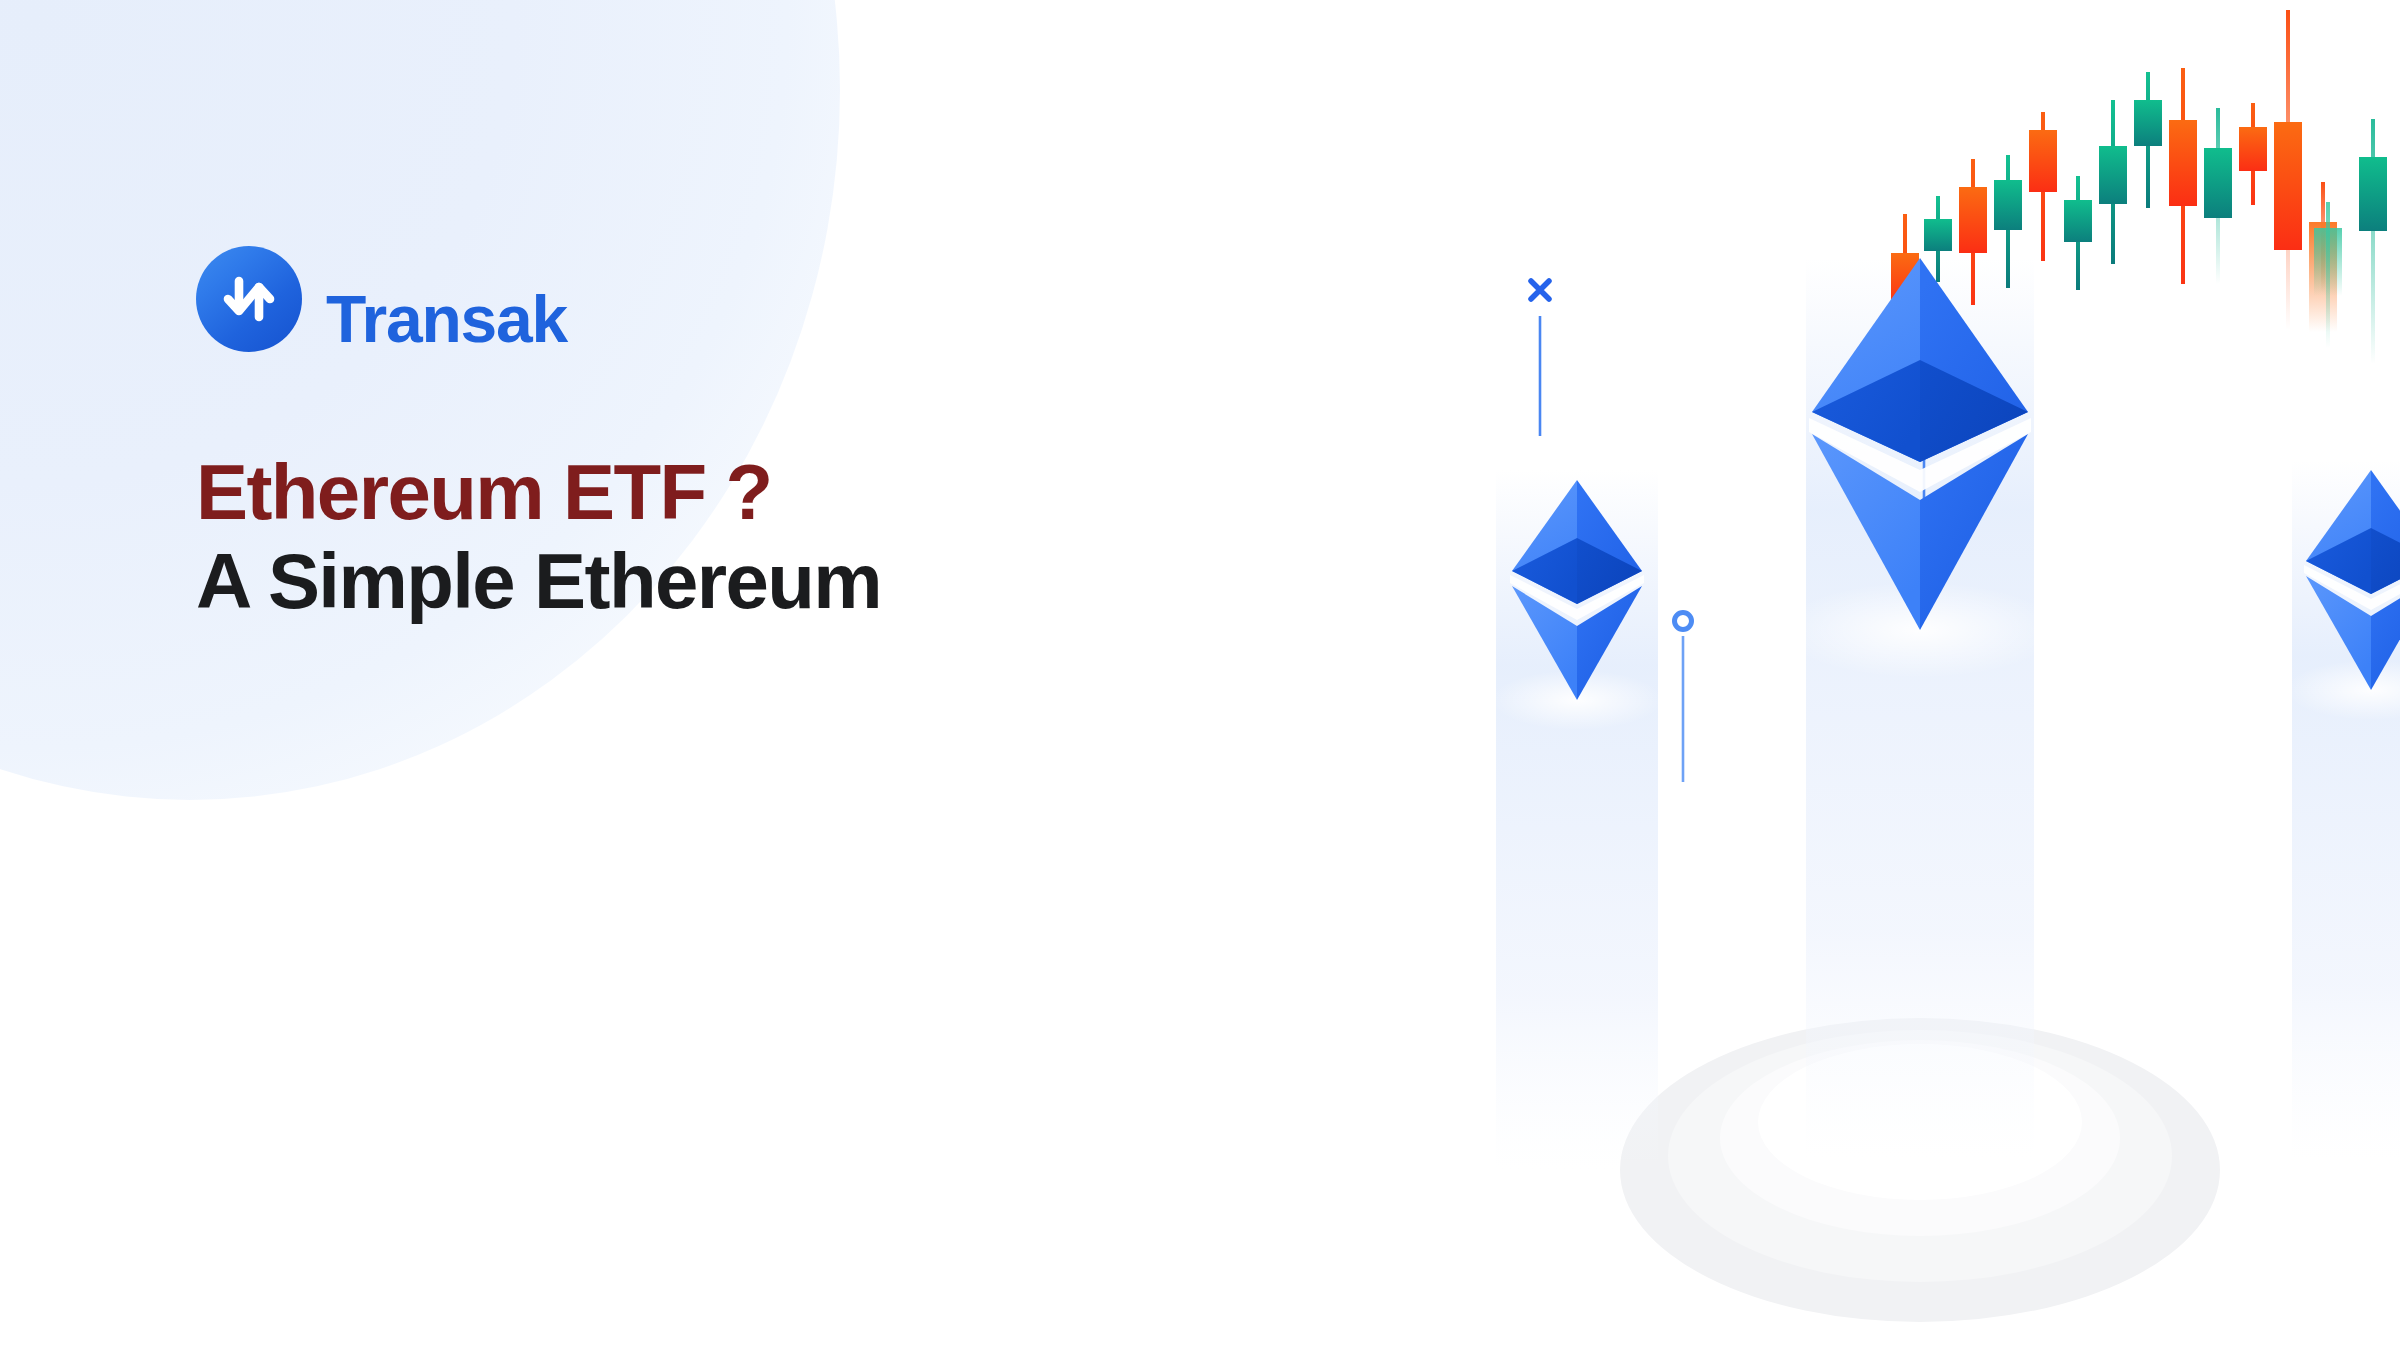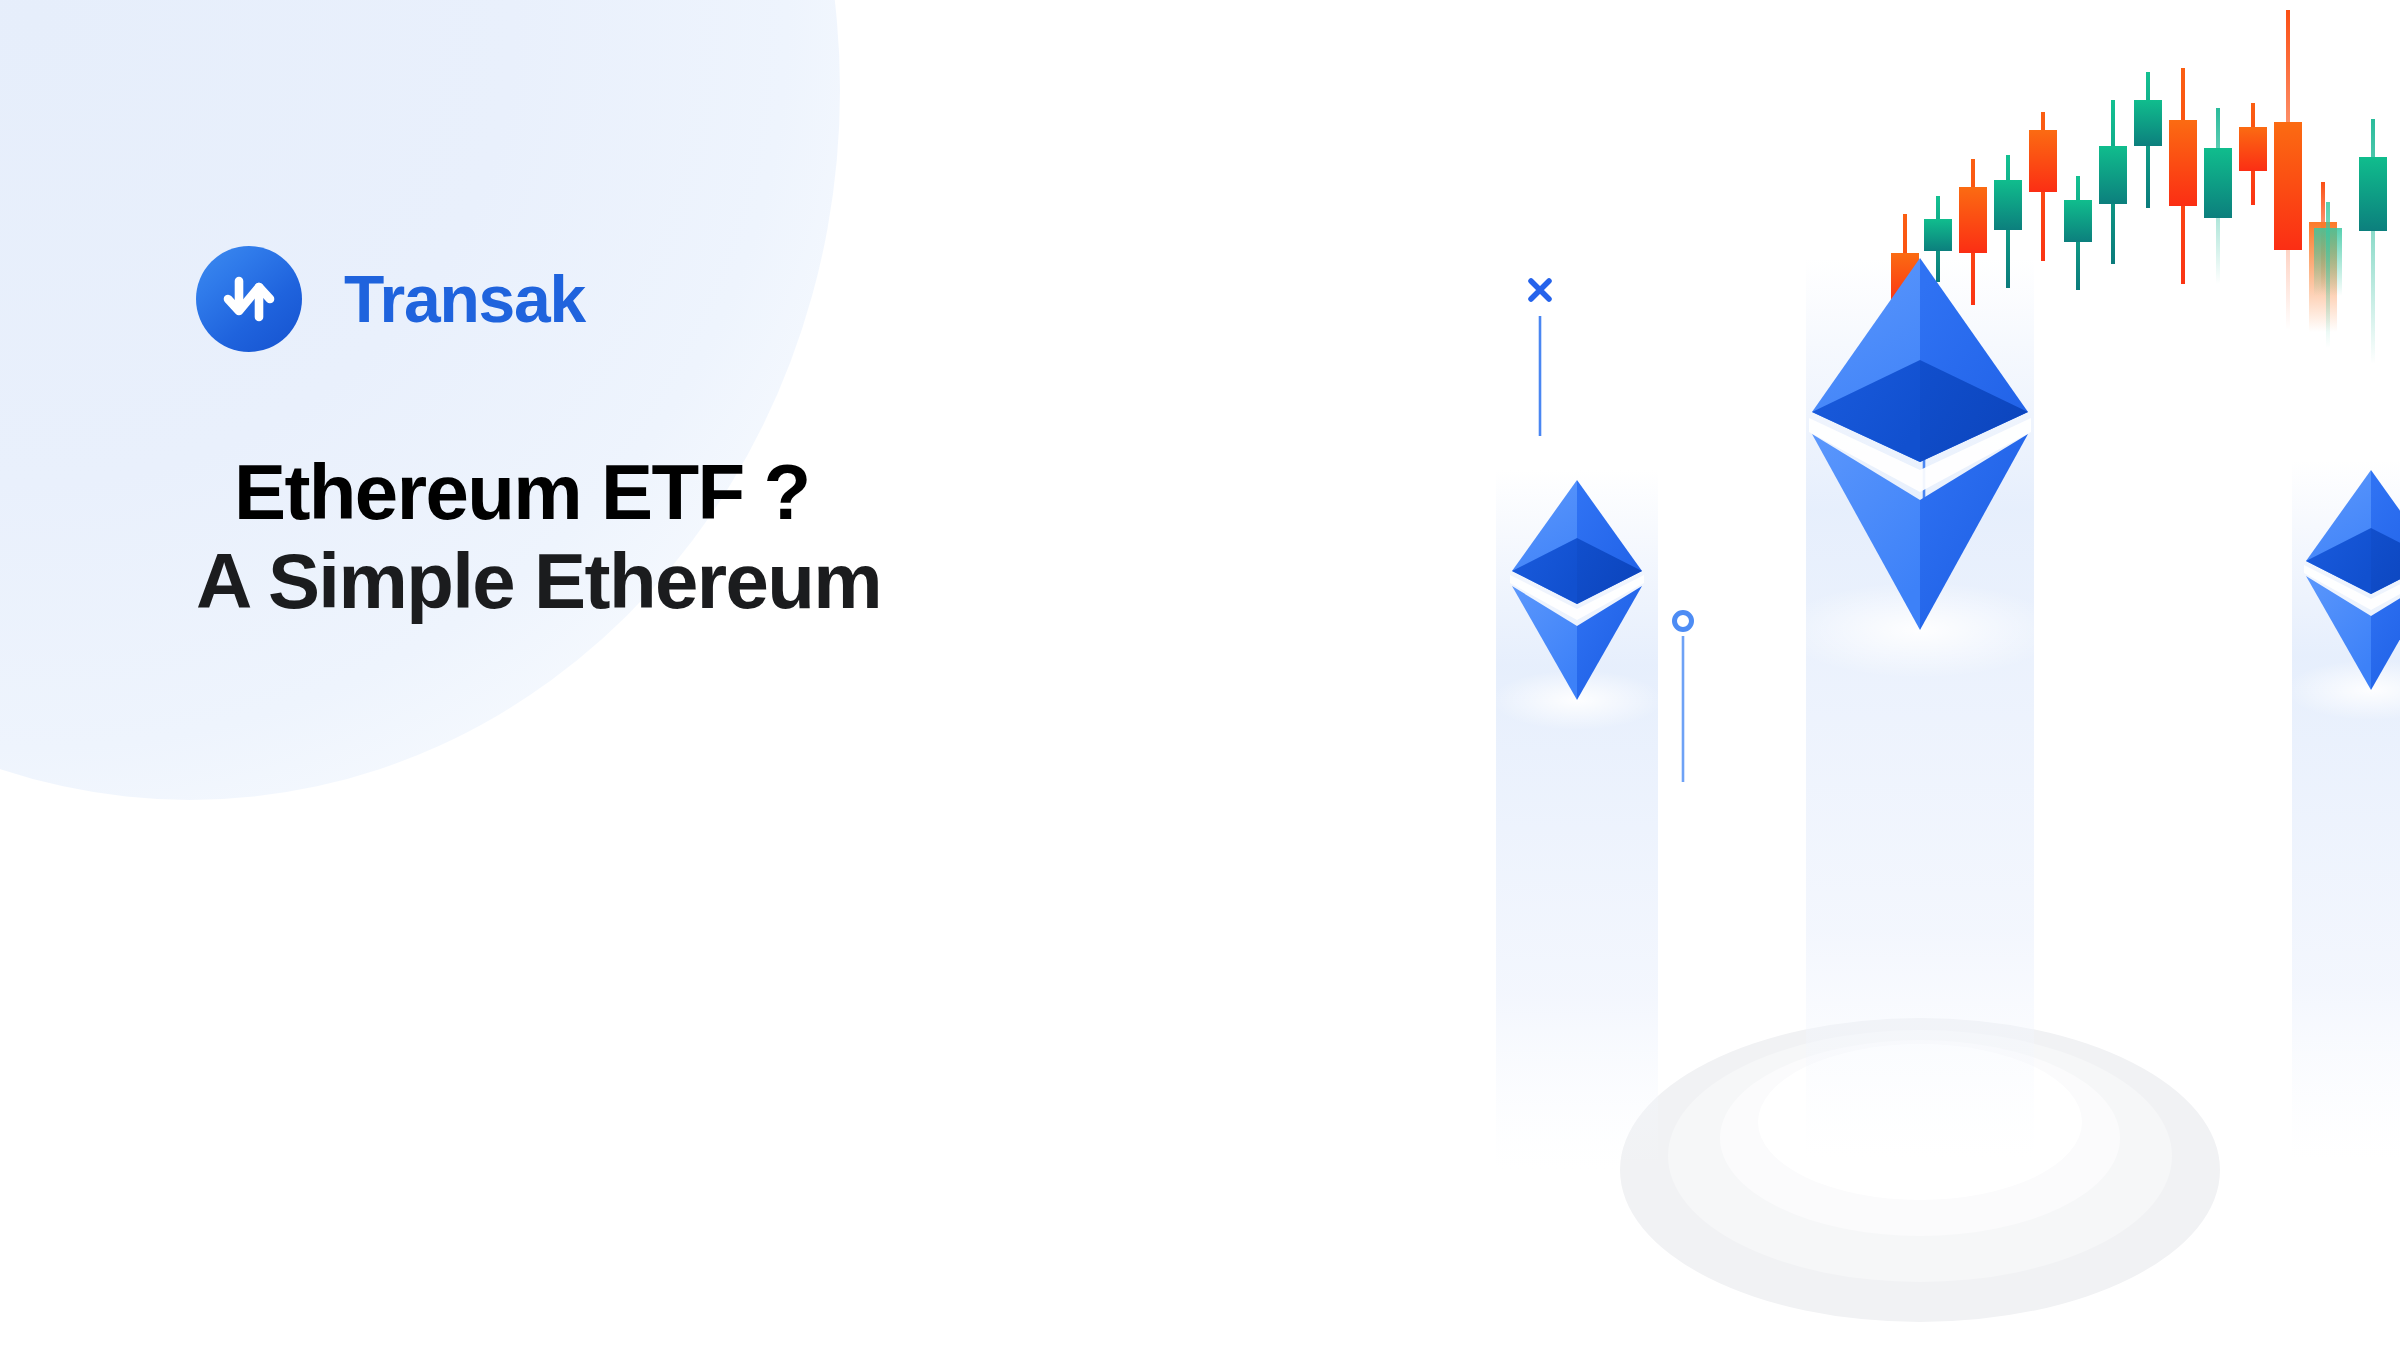--- a/index.html
+++ b/index.html
@@ -17,38 +17,38 @@
     position:absolute;
     left:-460px;top:-620px;
     width:1300px;height:1420px;
     border-radius:50%;
     background:radial-gradient(ellipse at 38% 45%, #e6eefb 0%, #e9f0fc 42%, #eef4fd 66%, rgba(243,248,254,0.55) 84%, rgba(255,255,255,0) 100%);
     pointer-events:none;
   }
 
   
   .left-col{position:absolute;left:196px;top:246px;width:1080px;}
-  .brand{display:flex;align-items:center;gap:42px;}
+  .brand{display:flex;align-items:flex-end;gap:24px;}
   .brand-mark{
     width:106px;height:106px;border-radius:50%;
     background:linear-gradient(140deg,#3d8bf0 0%,#2f7aea 28%,#1f63dd 62%,#1552cf 100%);
     display:flex;align-items:center;justify-content:center;
     flex:0 0 auto;
   }
   .brand-name{
     font-size:66px;font-weight:bold;letter-spacing:-1.2px;
     color:#1f63dd;line-height:1;
   }
 
   .headline{margin-top:96px;}
   .headline .line{
     font-size:78px;line-height:1.14;font-weight:bold;
     letter-spacing:-1.6px;color:#1b1c1e;white-space:nowrap;
   }
-  .headline .line.accent{color:#000000;margin-left:38px;}
+  .headline .line.accent{color:#7f1d1d;}
 
   
   .illo{position:absolute;left:1300px;top:0;width:1100px;height:1350px;}
   .illo svg{display:block;width:1100px;height:1350px;}
 </style>
 </head>
 <body>
 
 <div class="stage">
 

